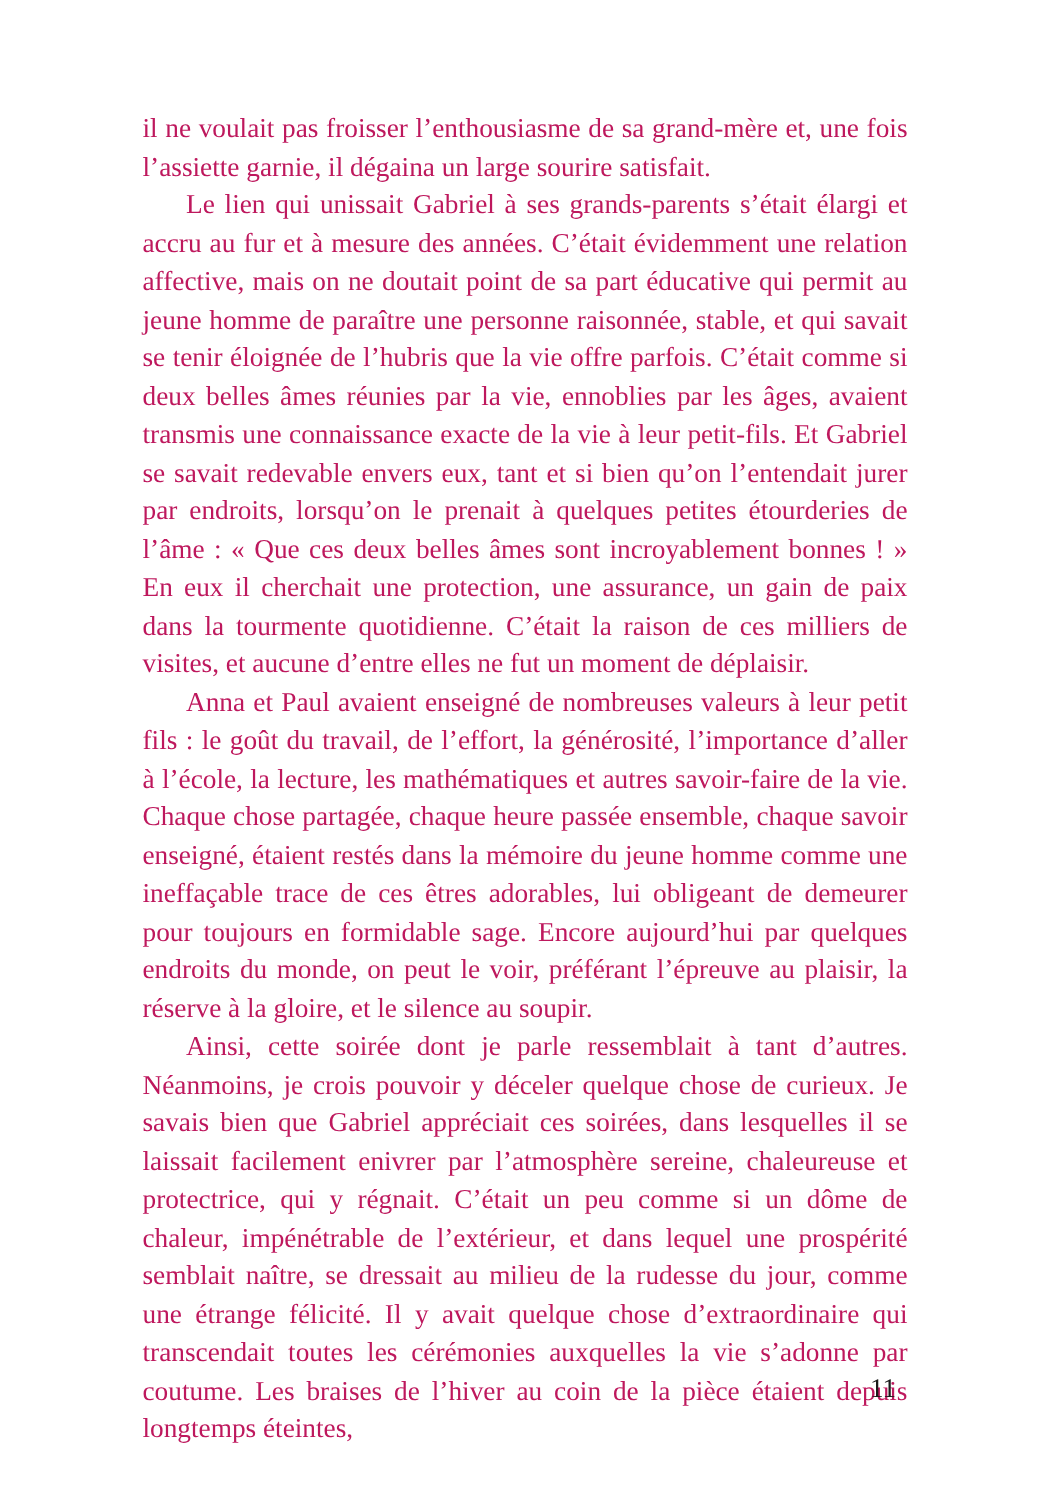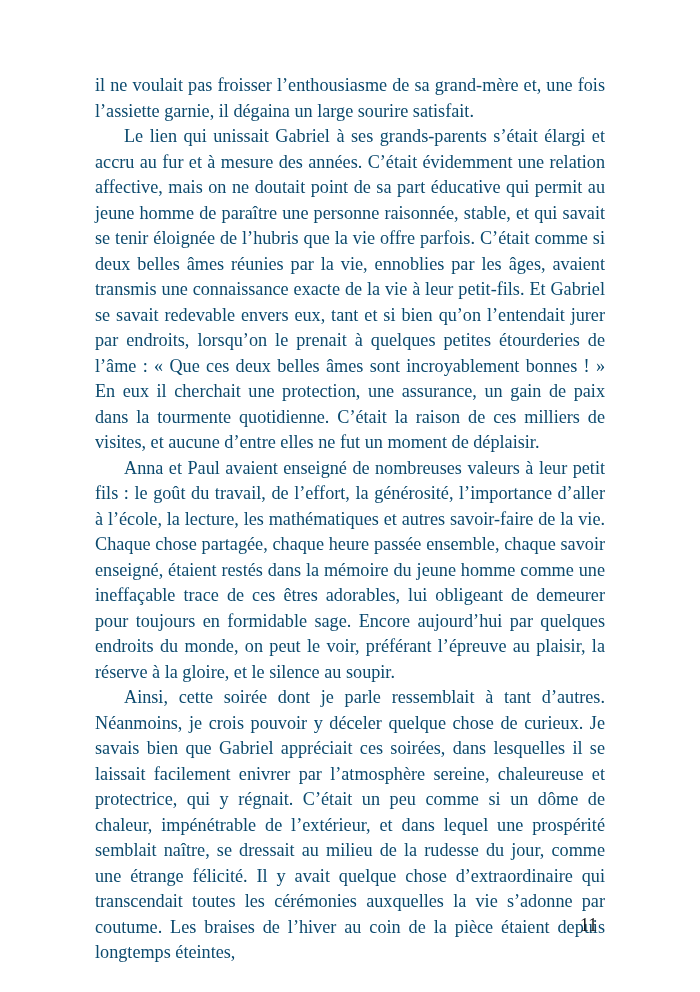--- a/index.html
+++ b/index.html
@@ -14,21 +14,21 @@
       overflow: hidden;
     }
     .page {
       position: absolute;
       left: 95px;
       top: 73px;
       width: 510px;
       font-family: "Liberation Serif", "DejaVu Serif", serif;
       font-size: 18.2px;
       line-height: 25.5px;
-      color: #0c4a6e;
+      color: #be185d;
       text-align: justify;
     }
     .para {
       margin: 0;
       text-indent: 29px;
       text-align: justify;
     }
     .para.continued {
       text-indent: 0;
     }

